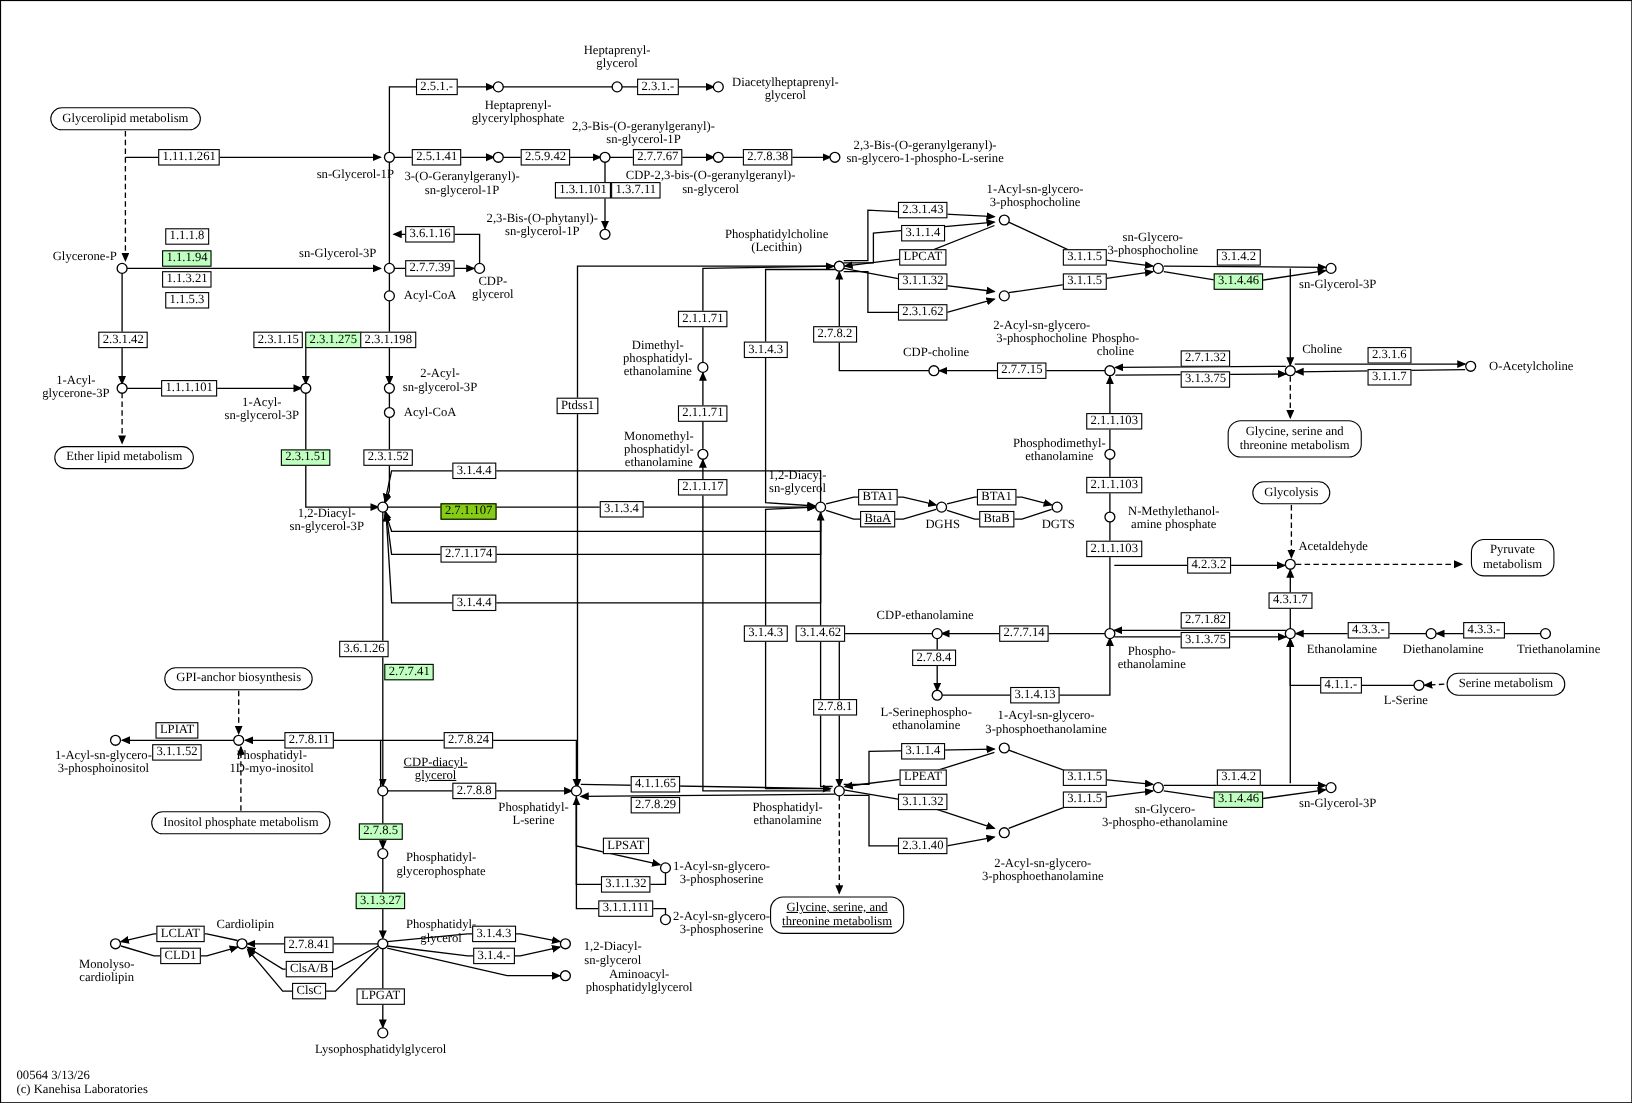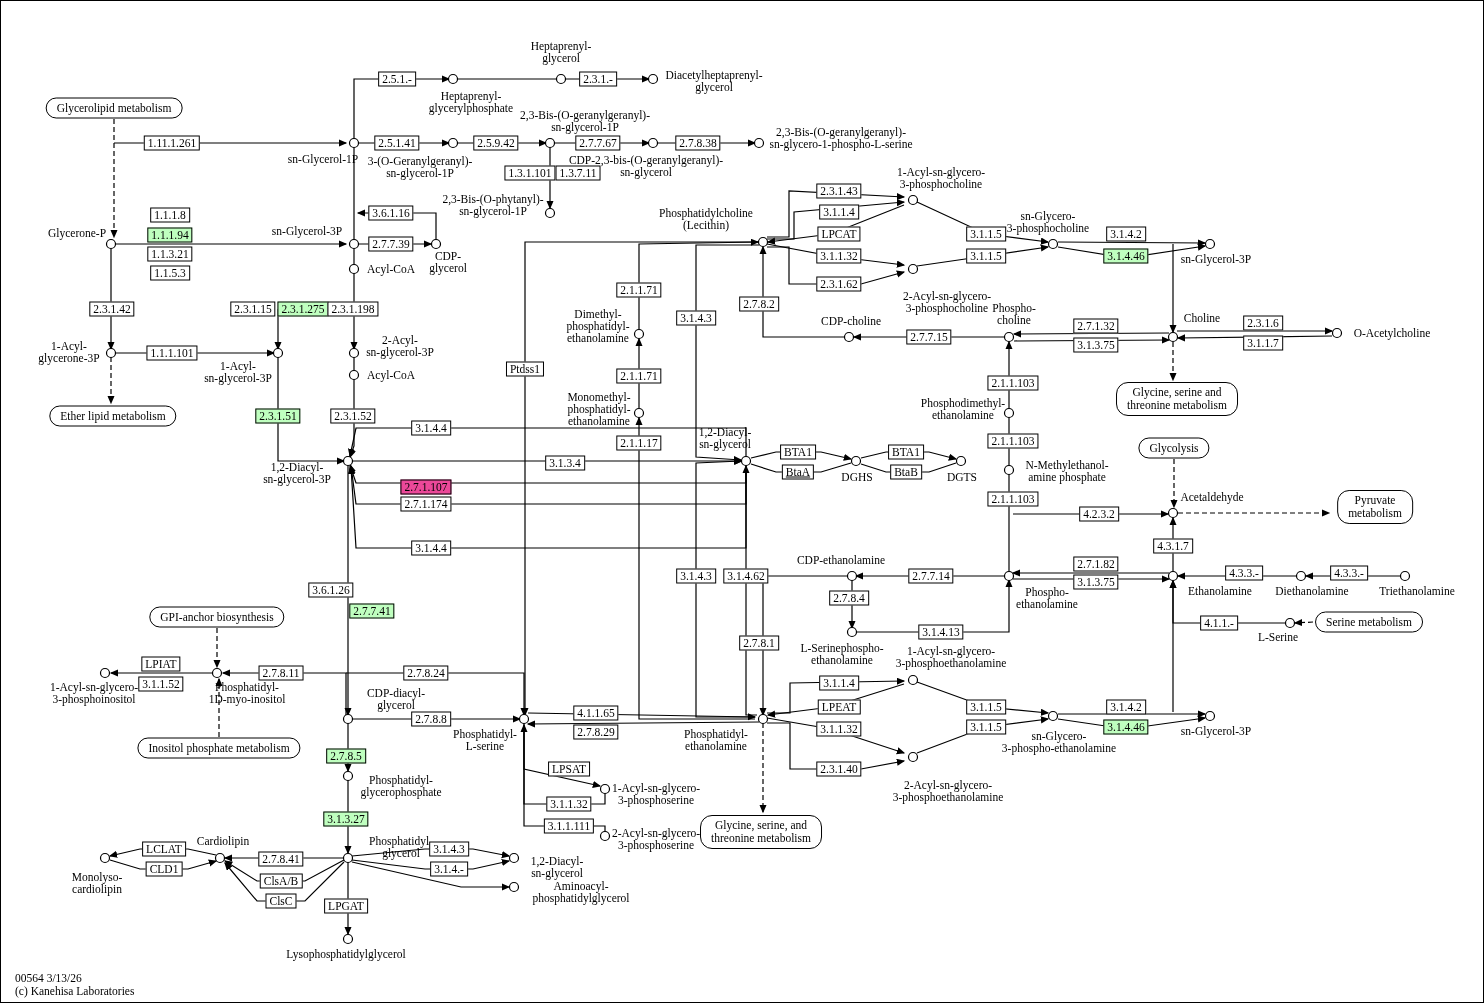--- a/index.html
+++ b/index.html
@@ -223,21 +223,21 @@
       <div class="box green" style="left: 277px; top: 415px; background: rgb(191, 255, 191);">2.3.1.51</div>
       <div class="box" style="left: 352px; top: 415px;">2.3.1.52</div>
       <div class="box" style="left: 430px; top: 427px;">3.1.4.4</div>
       <div class="box" style="left: 524px; top: 368px;">Ptdss1</div>
       <div class="box" style="left: 638px; top: 289px;">2.1.1.71</div>
       <div class="box" style="left: 695px; top: 317px;">3.1.4.3</div>
       <div class="box" style="left: 758px; top: 303px;">2.7.8.2</div>
       <div class="box" style="left: 638px; top: 375px;">2.1.1.71</div>
       <div class="box" style="left: 638px; top: 442px;">2.1.1.17</div>
       <div class="box" style="left: 564px; top: 462px;">3.1.3.4</div>
-      <div class="box green" style="left: 425px; top: 486px; background: #ec4899;">2.7.1.107</div>
+      <div class="box green" style="left: 425px; top: 464px; background: #84cc16;">2.7.1.107</div>
       <div class="box" style="left: 425px; top: 503px;">2.7.1.174</div>
       <div class="box" style="left: 430px; top: 547px;">3.1.4.4</div>
       <div class="box" style="left: 330px; top: 589px;">3.6.1.26</div>
       <div class="box green" style="left: 371px; top: 610px; background: rgb(191, 255, 191);">2.7.7.41</div>
       <div class="box" style="left: 838px; top: 190px;">2.3.1.43</div>
       <div class="box" style="left: 838px; top: 211px;">3.1.1.4</div>
       <div class="box" style="left: 838px; top: 233px;">LPCAT</div>
       <div class="box" style="left: 838px; top: 255px;">3.1.1.32</div>
       <div class="box" style="left: 838px; top: 283px;">2.3.1.62</div>
       <div class="box" style="left: 985px; top: 233px;">3.1.1.5</div>
@@ -367,21 +367,21 @@
       <div class="lbl" style="left: 1416px; top: 590px;">Triethanolamine</div>
       <div class="lbl" style="left: 1277px; top: 636px;">L-Serine</div>
       <div class="lbl" style="left: 841px; top: 653px;">L-Serinephospho-
 ethanolamine</div>
       <div class="lbl" style="left: 950px; top: 656px;">1-Acyl-sn-glycero-
 3-phosphoethanolamine</div>
       <div class="lbl" style="left: 93px; top: 692px;">1-Acyl-sn-glycero-
 3-phosphoinositol</div>
       <div class="lbl" style="left: 246px; top: 692px;">Phosphatidyl-
 1D-myo-inositol</div>
-      <div class="lbl" style="left: 395px; top: 698px;">CDP-diacyl-
+      <div class="lbl" style="left: 395px; top: 698px; text-decoration: underline;">CDP-diacyl-
 glycerol</div>
       <div class="lbl" style="left: 484px; top: 739px;">Phosphatidyl-
 L-serine</div>
       <div class="lbl" style="left: 715px; top: 739px;">Phosphatidyl-
 ethanolamine</div>
       <div class="lbl" style="left: 1058px; top: 741px;">sn-Glycero-
 3-phospho-ethanolamine</div>
       <div class="lbl" style="left: 1215px; top: 730px;">sn-Glycerol-3P</div>
       <div class="lbl" style="left: 947px; top: 790px;">2-Acyl-sn-glycero-
 3-phosphoethanolamine</div>
@@ -406,18 +406,18 @@
       <div class="pathway" style="left: 113px; top: 107px;">Glycerolipid metabolism</div>
       <div class="pathway" style="left: 112px; top: 415px;">Ether lipid metabolism</div>
       <div class="pathway" style="left: 216px; top: 616px;">GPI-anchor biosynthesis</div>
       <div class="pathway" style="left: 218px; top: 747px;">Inositol phosphate metabolism</div>
       <div class="pathway" style="left: 1176px; top: 398px;">Glycine, serine and
 threonine metabolism</div>
       <div class="pathway" style="left: 1173px; top: 447px;">Glycolysis</div>
       <div class="pathway" style="left: 1374px; top: 506px;">Pyruvate
 metabolism</div>
       <div class="pathway" style="left: 1368px; top: 621px;">Serine metabolism</div>
-      <div class="pathway" style="left: 760px; top: 831px;">Glycine, serine, and
+      <div class="pathway" style="left: 760px; top: 831px; text-decoration: underline;">Glycine, serine, and
 threonine metabolism</div>
     </div>
   <div id="footer1" class="footer">00564 3/13/26</div>
   <div id="footer2" class="footer">(c) Kanehisa Laboratories</div>
 </div>
 
 </body></html>

